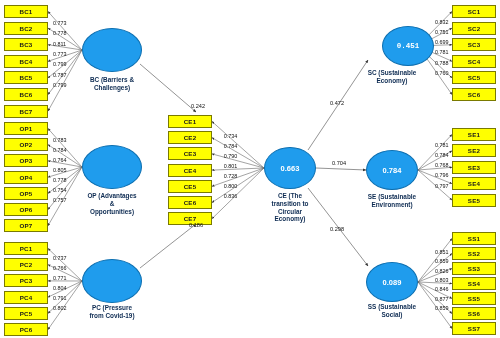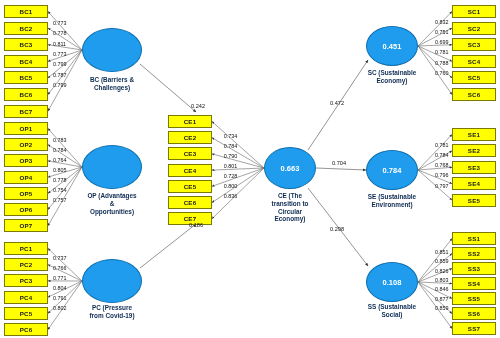--- a/index.html
+++ b/index.html
@@ -204,36 +204,36 @@
       </div>
       <div class="latent-node" style="left: 264px; top: 147px; width: 52px; height: 42px;">
         <span class="latent-r2">0.663</span>
       </div>
       <div class="latent-caption" style="left: 257px; top: 192px; width: 66px;">
         <div>CE (The</div>
         <div>transition to</div>
         <div>Circular</div>
         <div>Economy)</div>
       </div>
-      <div class="latent-node" style="left: 366px; top: 26px; width: 52px; height: 40px;">
+      <div class="latent-node" style="left: 382px; top: 26px; width: 52px; height: 40px; font-family: Liberation Mono, monospace;">
         <span class="latent-r2">0.451</span>
       </div>
       <div class="latent-caption" style="left: 353px; top: 69px; width: 78px;">
         <div>SC (Sustainable</div>
         <div>Economy)</div>
       </div>
       <div class="latent-node" style="left: 366px; top: 150px; width: 52px; height: 40px;">
         <span class="latent-r2">0.784</span>
       </div>
       <div class="latent-caption" style="left: 353px; top: 193px; width: 78px;">
         <div>SE (Sustainable</div>
         <div>Environment)</div>
       </div>
       <div class="latent-node" style="left: 366px; top: 262px; width: 52px; height: 40px;">
-        <span class="latent-r2">0.108</span>
+        <span class="latent-r2">0.089</span>
       </div>
       <div class="latent-caption" style="left: 353px; top: 303px; width: 78px;">
         <div>SS (Sustainable</div>
         <div>Social)</div>
       </div>
     </div>
   <div id="label-layer">
       <div class="edge-label" style="left: 52.92px; top: 20.13px;">0.773</div>
       <div class="edge-label" style="left: 52.92px; top: 30.422px;">0.778</div>
       <div class="edge-label" style="left: 52.92px; top: 40.714px;">0.811</div>

